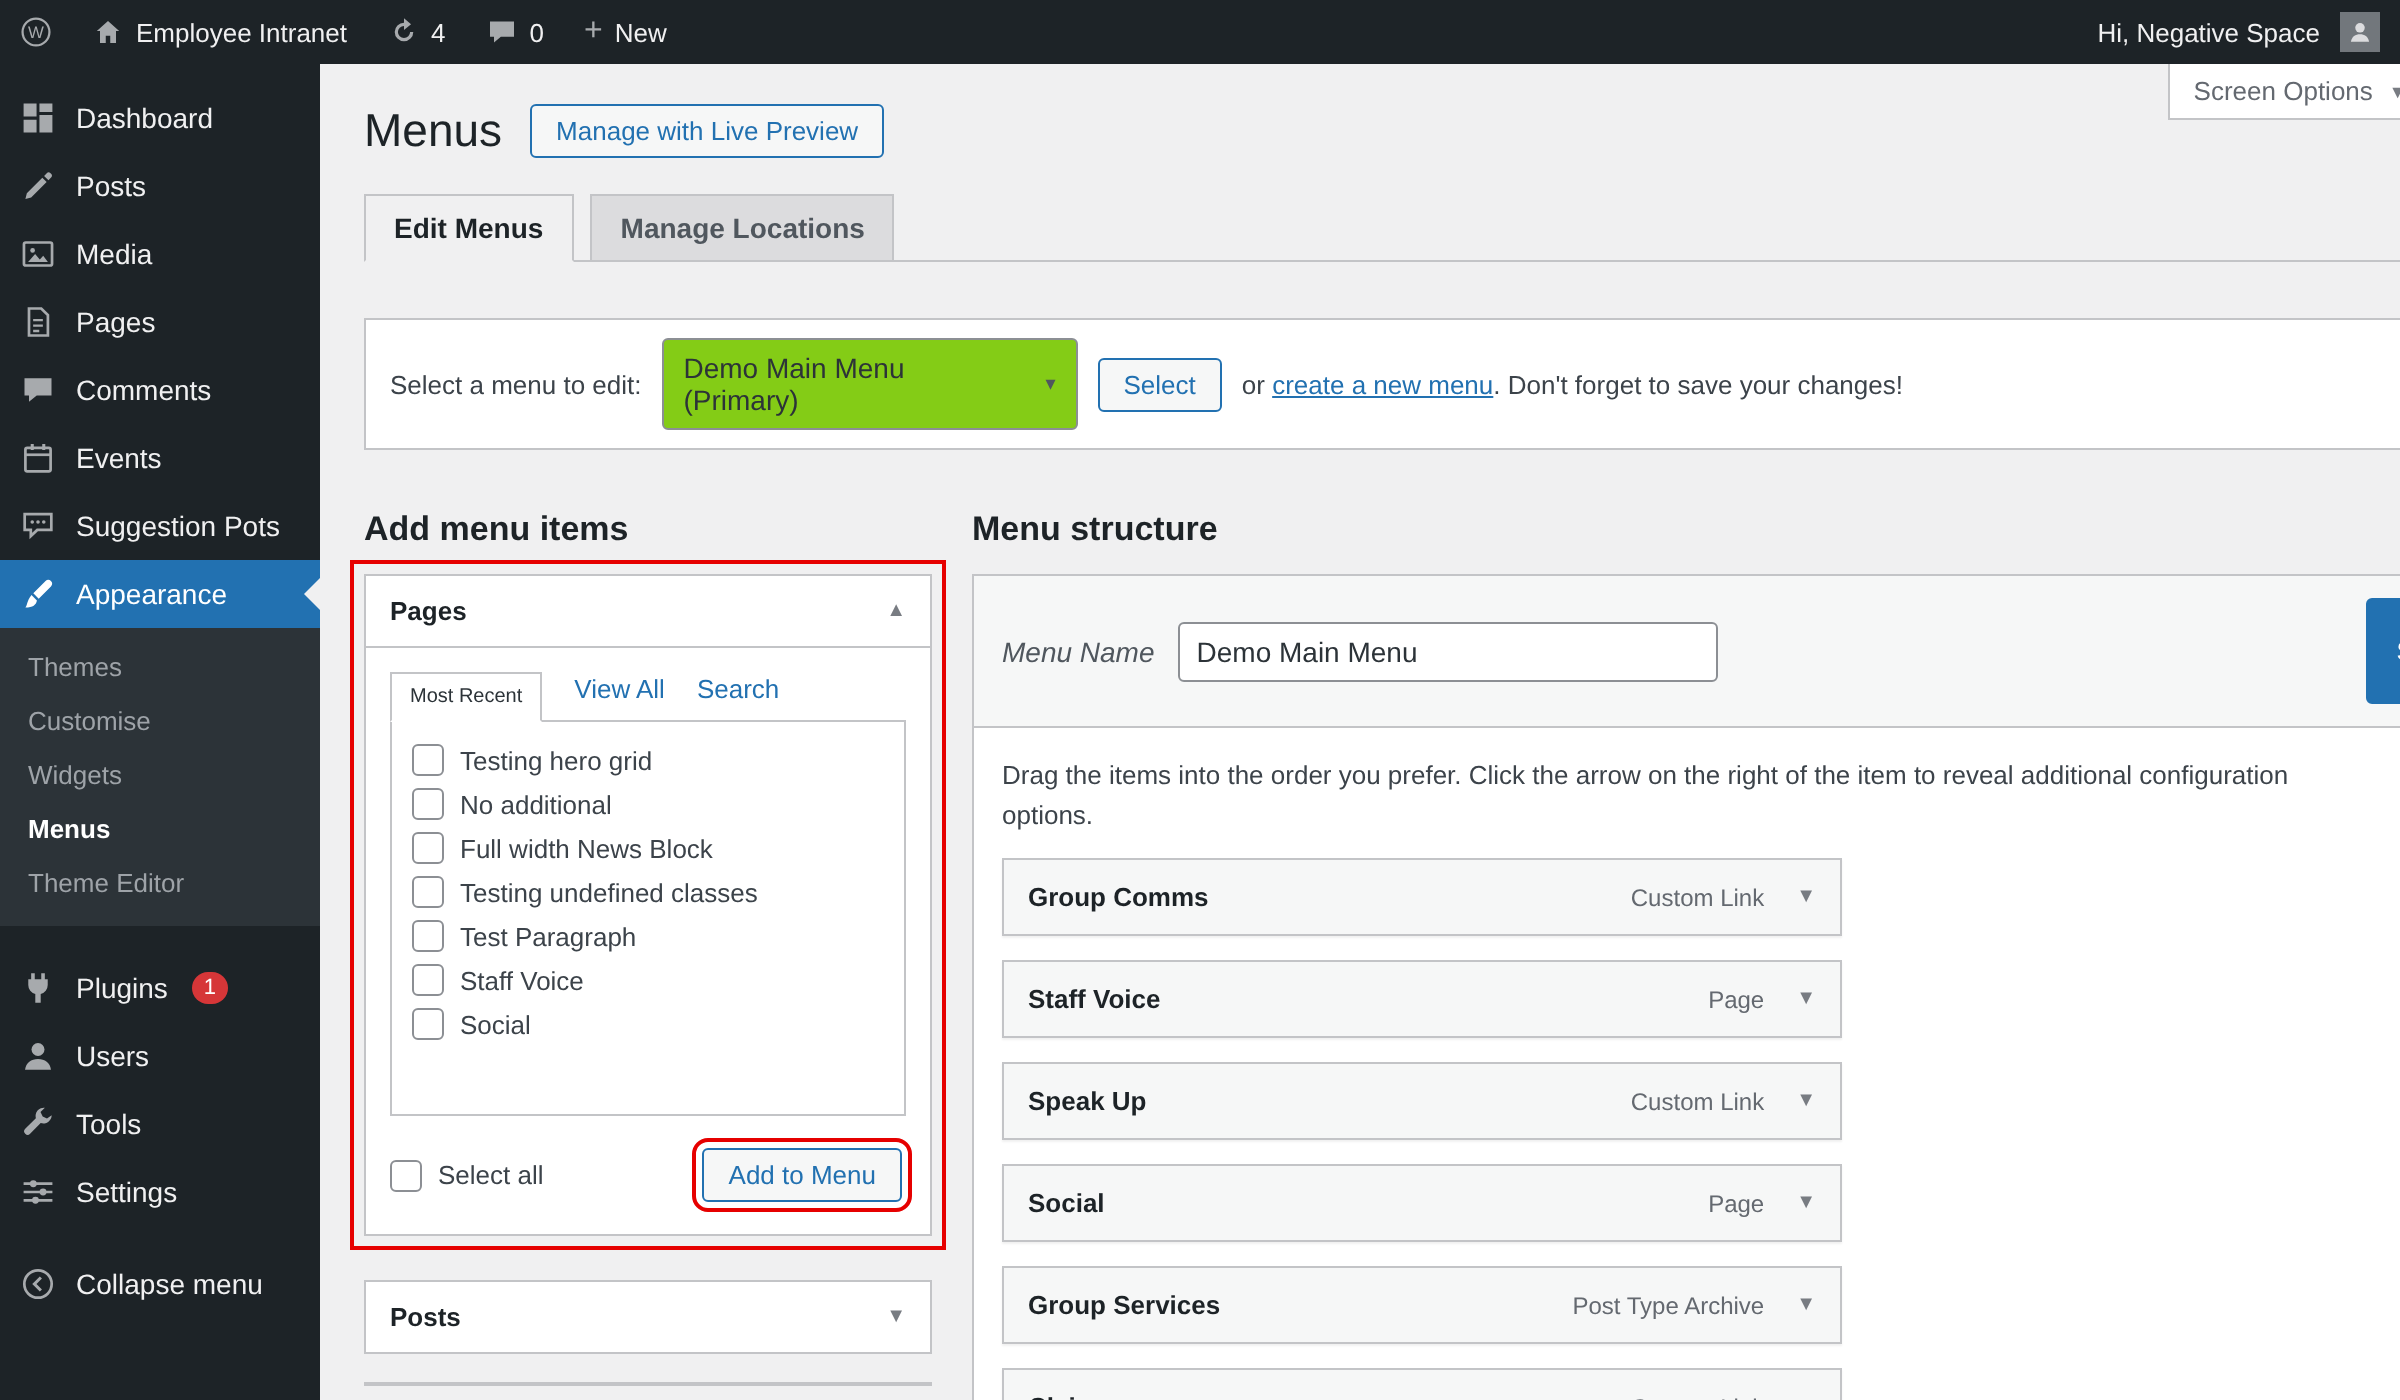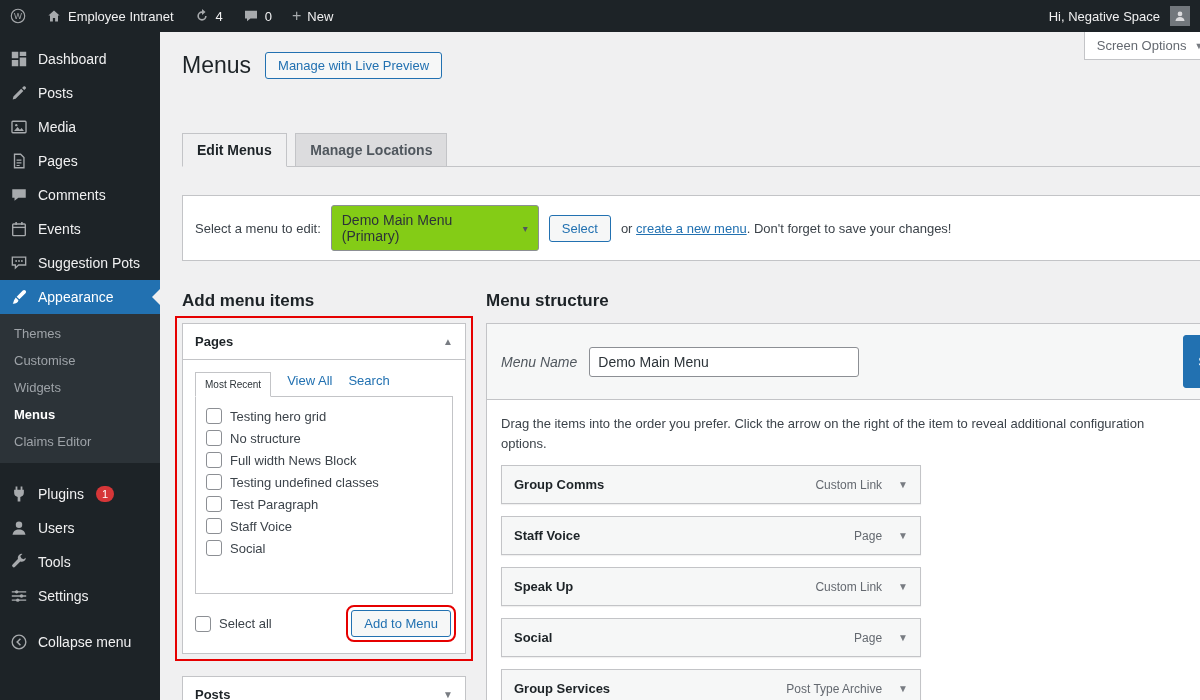--- a/index.html
+++ b/index.html
@@ -71,21 +71,21 @@
     display: inline-block; background: #2271b1; border: 1px solid #2271b1; color: #fff;
     border-radius: 3px; padding: 18px 14px; font-size: 13px; cursor: pointer; font-family: inherit; white-space: nowrap;
   }
 
   .nav-tabs { margin-top: 14px; border-bottom: 1px solid #c3c4c7; }
   .nav-tab {
     display: inline-block; padding: 8px 14px; border: 1px solid #c3c4c7;
     background: #dcdcde; color: #50575e; font-size: 14px; font-weight: bold;
     margin-right: 5px; margin-bottom: -1px; cursor: pointer;
   }
-  .nav-tab.active { background: #f0f0f1; color: #1d2327; border-bottom-color: #f0f0f1; margin-top: 36px; }
+  .nav-tab.active { background: #f0f0f1; color: #1d2327; border-bottom-color: #f0f0f1; }
 
   .manage-menus {
     margin-top: 28px; background: #fff; border: 1px solid #c3c4c7;
     padding: 9px 12px; display: flex; align-items: center; gap: 10px;
   }
   .fake-select {
     display: flex; align-items: center; justify-content: space-between; width: 208px;
     background: #84cc16; border: 1px solid #8c8f94; border-radius: 3px;
     padding: 6px 10px; font-size: 14px; color: #2c3338; cursor: pointer;
   }
@@ -269,21 +269,21 @@
         </svg>
       </span>
     <span>Appearance</span>
     <span class="arrow-notch"></span>
   </div>
   <div class="submenu">
     <div class="submenu-item">Themes</div>
     <div class="submenu-item">Customise</div>
     <div class="submenu-item">Widgets</div>
     <div class="submenu-item active">Menus</div>
-    <div class="submenu-item">Claims Editor</div>
+    <div class="submenu-item">Theme Editor</div>
   </div>
   <div class="menu-item sep-top">
     <span>
         <svg class="i" viewBox="0 0 20 20" fill="currentColor">
           <path d="M6.2 1.8h2v3.4h3.6V1.8h2v3.4h1.6v3.2a5 5 0 0 1-3.9 4.9v4.9H8.5v-4.9a5 5 0 0 1-3.9-4.9V5.2h1.6z"></path>
         </svg>
       </span>
     <span>Plugins</span>
     <span class="badge">1</span>
   </div>
@@ -380,21 +380,21 @@
               <span class="item-tab-link">View All</span>
               <span class="item-tab-link">Search</span>
             </div>
             <div class="tabs-panel">
               <label class="check-row">
                 <input type="checkbox" style="">
                 <span>Testing hero grid</span>
               </label>
               <label class="check-row">
                 <input type="checkbox" style="">
-                <span>No structure</span>
+                <span>No additional</span>
               </label>
               <label class="check-row">
                 <input type="checkbox" style="">
                 <span>Full width News Block</span>
               </label>
               <label class="check-row">
                 <input type="checkbox" style="">
                 <span>Testing undefined classes</span>
               </label>
               <label class="check-row">

